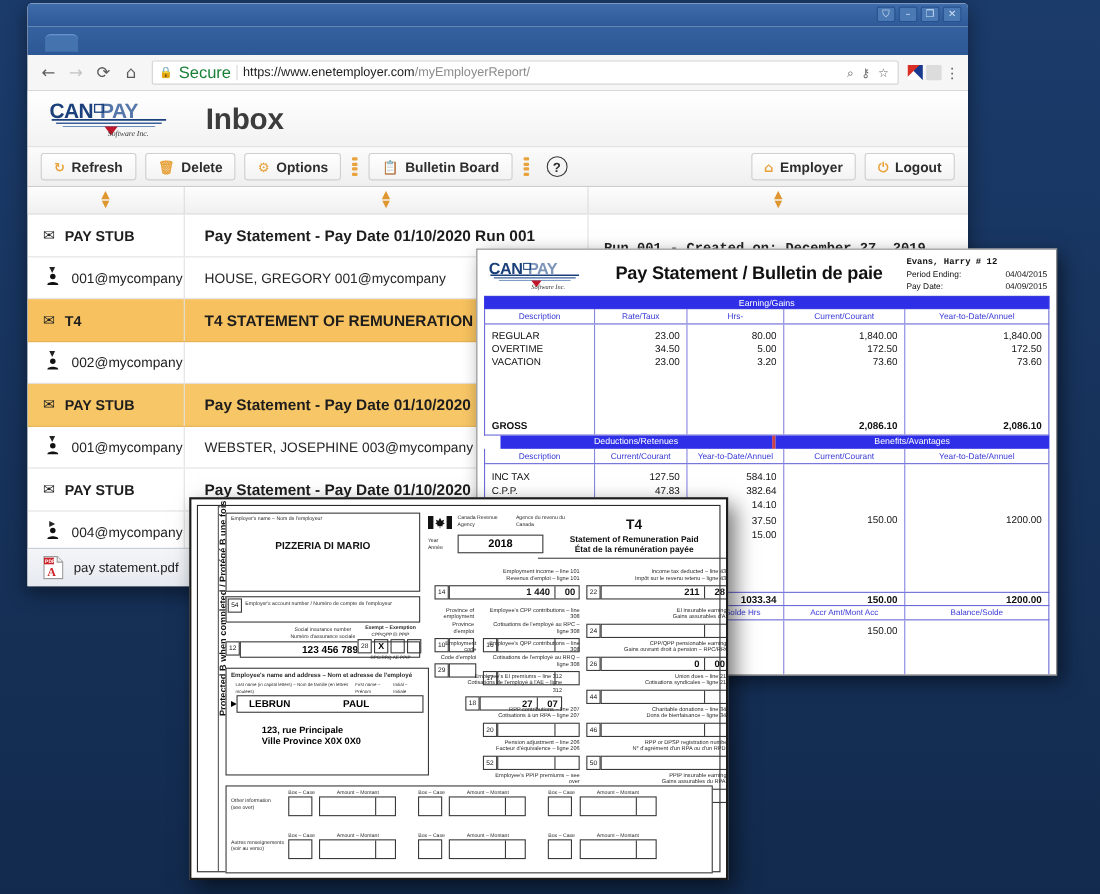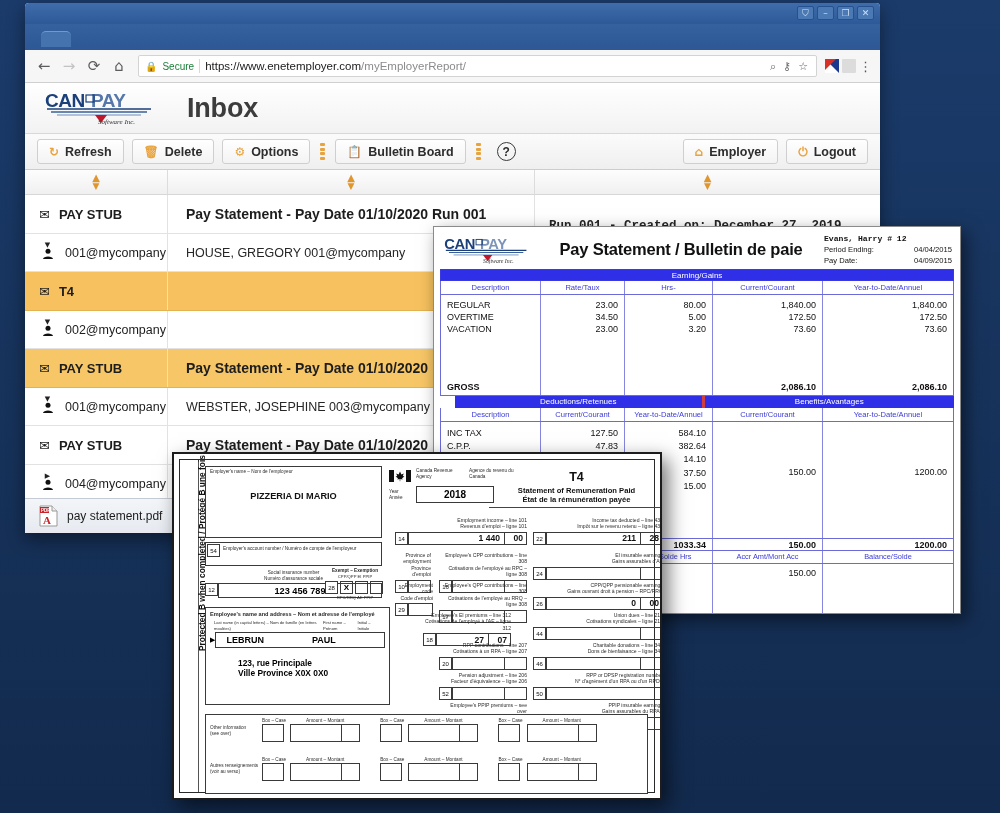--- a/index.html
+++ b/index.html
@@ -55,21 +55,21 @@
     width:22px; height:22px; display:flex; align-items:center; justify-content:center;
     color:#5c5c5c; font-size:15px; font-family:"DejaVu Sans", sans-serif;
   }
   .nav-icon.dim { color:#c3c3c3; }
   .omnibox {
     flex:1; height:22px; margin:0 5px; background:#fff;
     border:1px solid #d3d3d3; border-radius:2px;
     display:flex; align-items:center; padding:0 6px; gap:5px;
   }
   .lock { color:#1a7f37; font-size:10px; font-family:"DejaVu Sans",sans-serif;}
-  .secure { color:#1a7f37; font-size:10px; }
+  .secure { color:#1a7f37; font-size:15px; }
   .omni-sep { width:1px; height:14px; background:#d8d8d8; }
   .url { font-size:11.5px; color:#202020; white-space:nowrap; }
   .url .path { color:#8b8b8b; }
   .omni-right { margin-left:auto; display:flex; align-items:center; gap:7px; padding-right:2px;}
   .omni-right .gi { font-size:11px; color:#6b6b6b; font-family:"DejaVu Sans",sans-serif; }
   .ext-icon { width:14px; height:14px; }
   .ext-grey { width:14px; height:14px; background:#dcdcdc; border-radius:1px; }
   .kebab { font-size:13px; color:#555; letter-spacing:0; line-height:9px;}
 
   
@@ -394,20 +394,23 @@
         <div class="cell3">
           <span class="meta"></span>
         </div>
       </div>
 
       <div class="row sel">
         <div class="cell1">
           <span class="env">✉</span>
           <span class="type-lbl">T4</span>
         </div>
+        <div class="cell2">
+          <span class="subj">T4 STATEMENT OF REMUNERATION</span>
+        </div>
         <div class="cell3">
           <span class="meta"></span>
         </div>
       </div>
 
       <div class="row sub">
         <div class="cell1">
           <span class="usercol">
             <span class="caret">▼</span>
             <span class="person">

